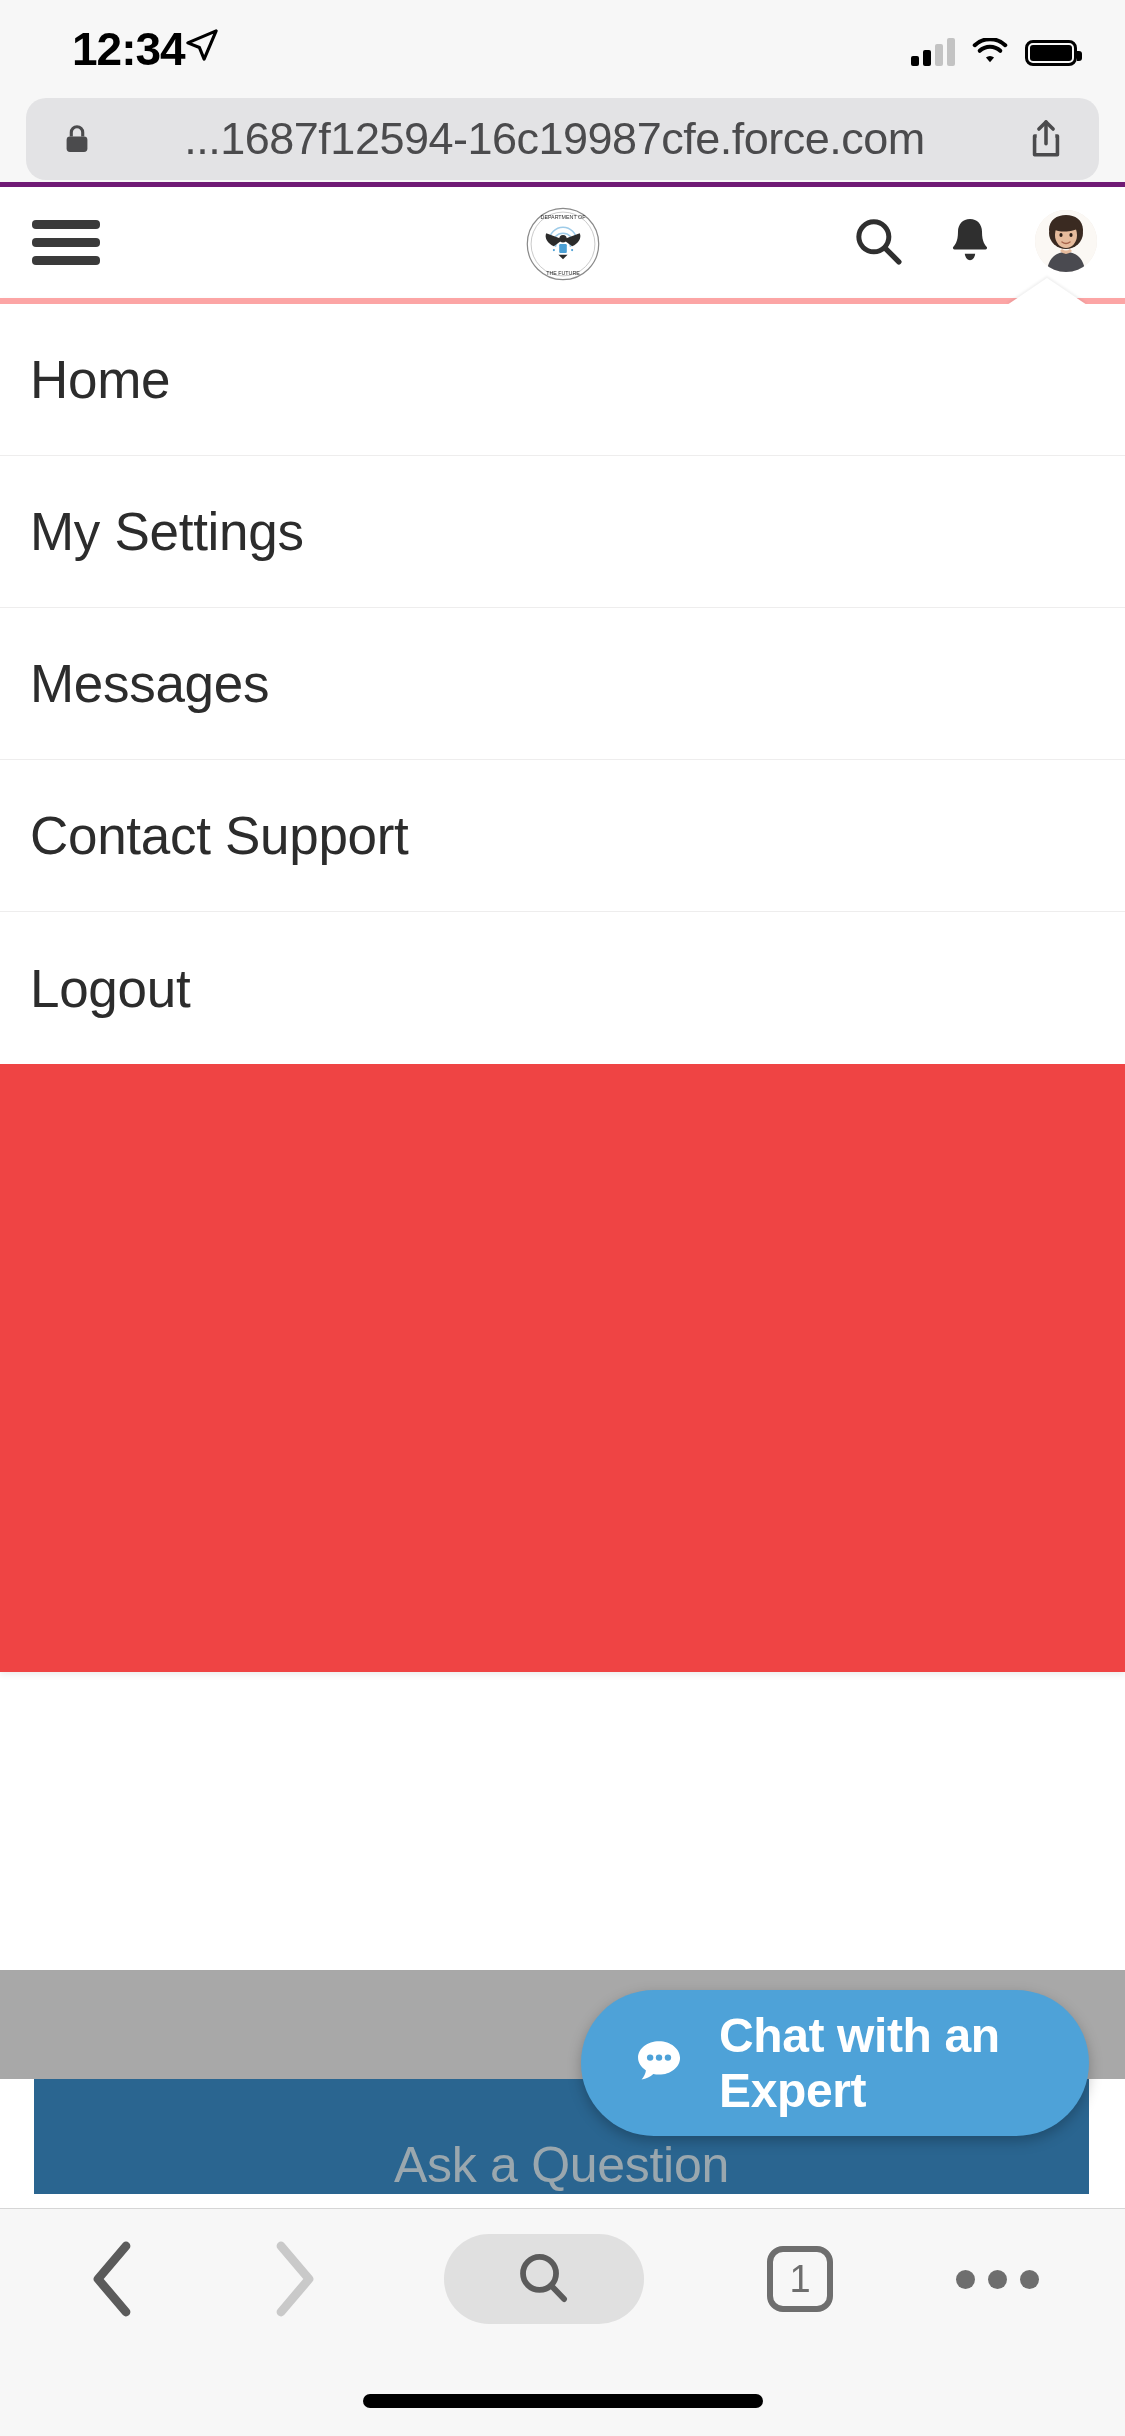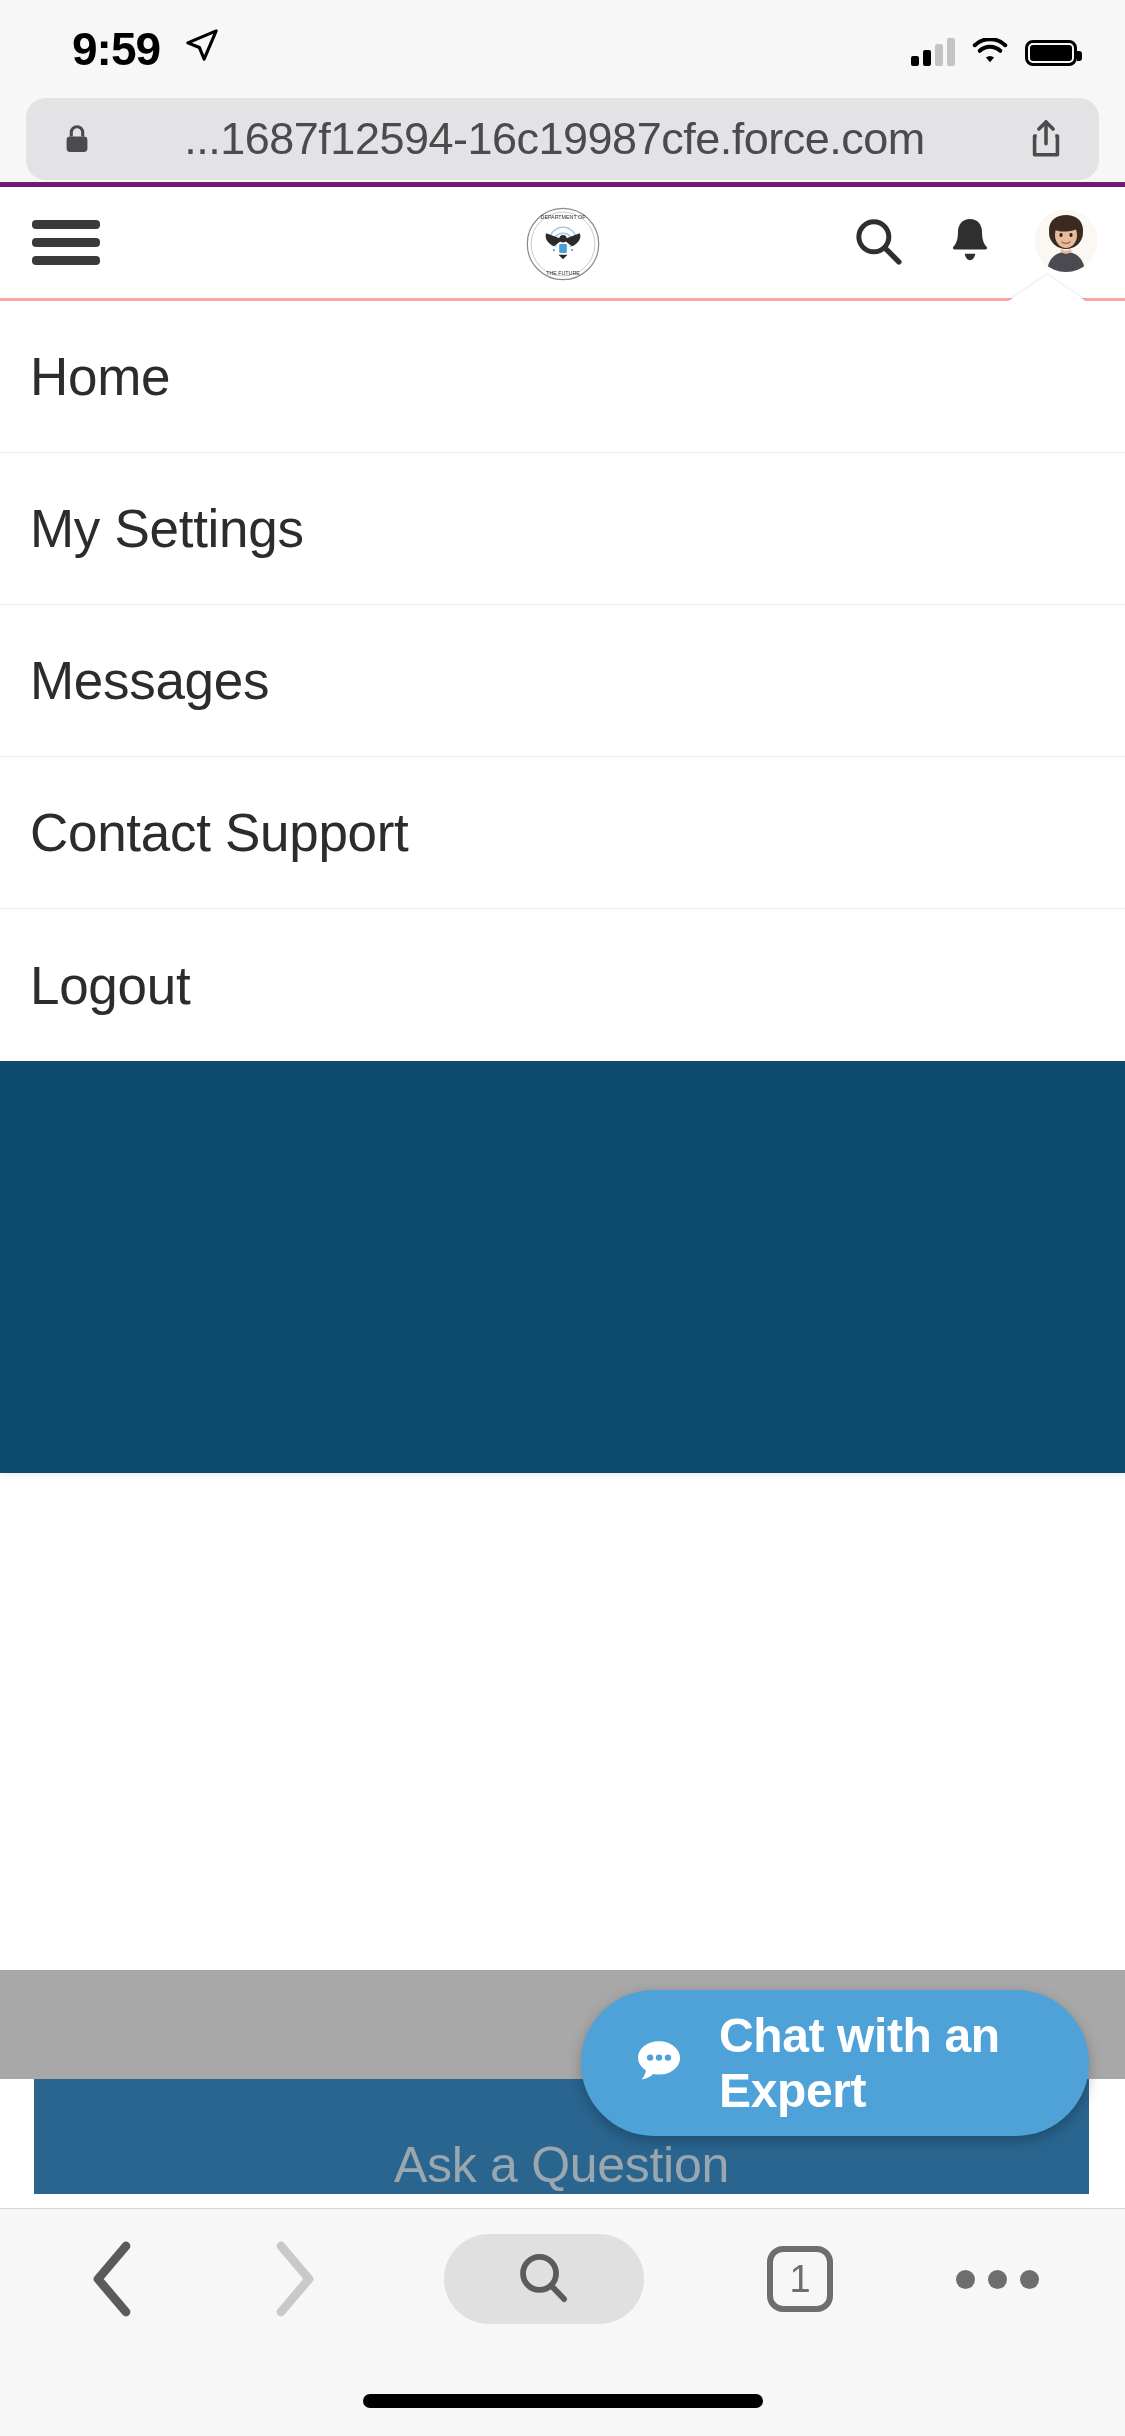--- a/index.html
+++ b/index.html
@@ -61,24 +61,24 @@
   .seal{ position:absolute; left:50%; transform:translateX(-50%); top:18px; width:76px; height:76px; }
   .hicons{ position:absolute; right:28px; top:22px; display:flex; align-items:center; gap:38px; }
   .hicon{ width:54px; height:60px; display:flex; align-items:center; justify-content:center; cursor:pointer; }
   .avatar{
     width:62px; height:62px; border-radius:50%; overflow:hidden;
     background:#efe9e3; position:relative; cursor:pointer;
   }
 
   
   .dropdown{
-    position:absolute; top:298px; left:0; width:1125px; height:1175px;
-    background:#0c4a6e; z-index:6;
+    position:absolute; top:298px; left:0; width:1125px; height:1374px;
+    background:#ef4444; z-index:6;
     box-shadow:0 3px 6px rgba(0,0,0,0.07);
-    border-top:3px solid #fca5a5;
+    border-top:6px solid #fca5a5;
   }
   .caret{
     position:absolute; top:-26px; right:38px; width:0; height:0;
     border-left:40px solid transparent; border-right:40px solid transparent;
     border-bottom:27px solid #ffffff;
     filter:drop-shadow(0 -2px 1px rgba(0,0,0,0.06));
     z-index:7;
   }
   .menu-item{
     height:152px; display:flex; align-items:center;
@@ -157,21 +157,21 @@
     position:absolute; bottom:28px; left:50%; transform:translateX(-50%);
     width:400px; height:14px; background:#000; border-radius:7px;
   }
 </style>
 </head>
 <body>
 
 <div class="phone">
 
   <div class="statusbar">
-    <div class="sb-time">9:59</div>
+    <div class="sb-time">12:34</div>
     <svg class="sb-loc" viewBox="0 0 24 24">
       <path d="M22 2 2 10.5l8.2 3.3L13.5 22z" fill="none" stroke="#000" stroke-width="2.2" stroke-linejoin="round"></path>
     </svg>
     <div class="sb-right">
       <div class="bars">
         <i class="b1"></i>
           <i class="b2"></i>
           <i class="b3"></i>
           <i class="b4"></i>
       </div>

